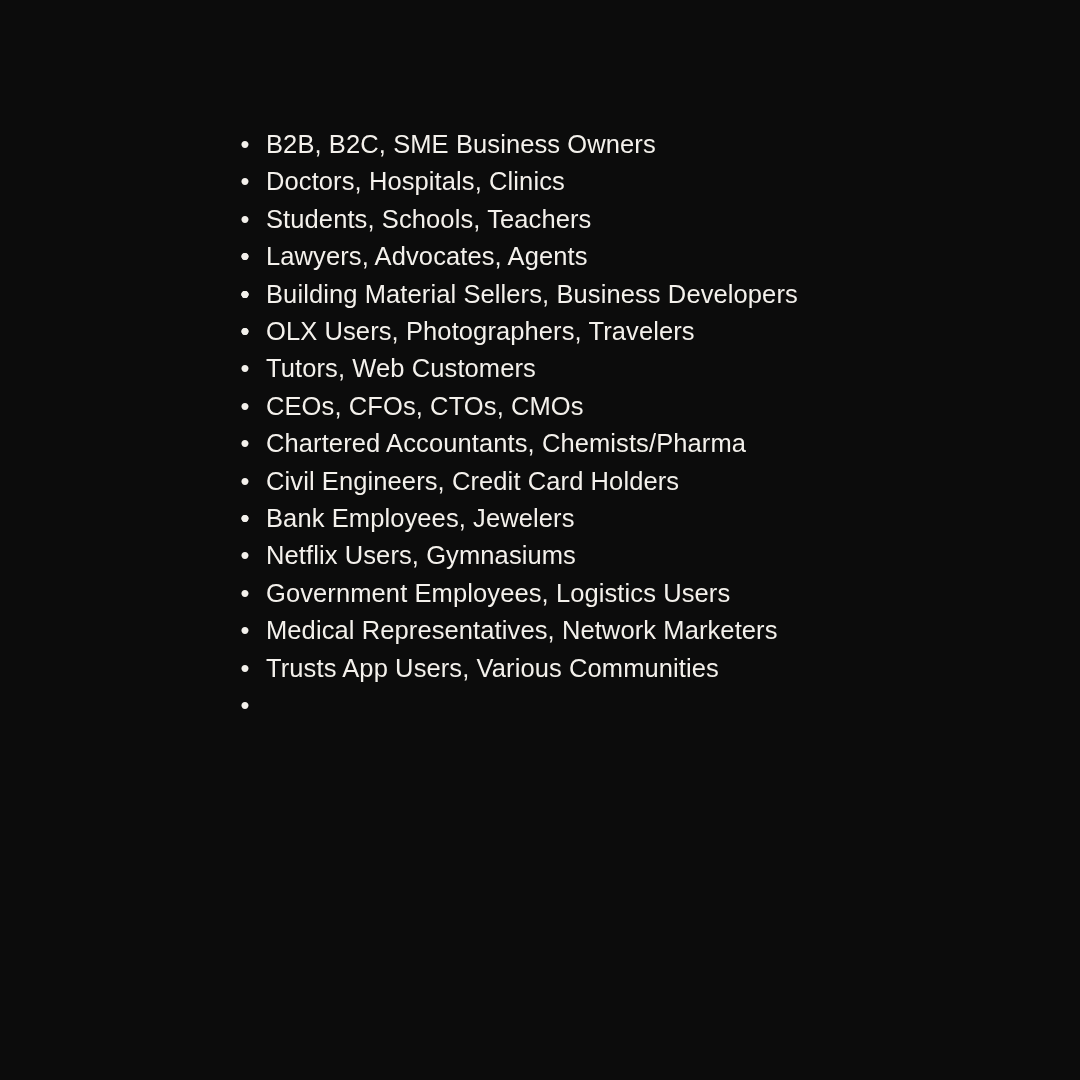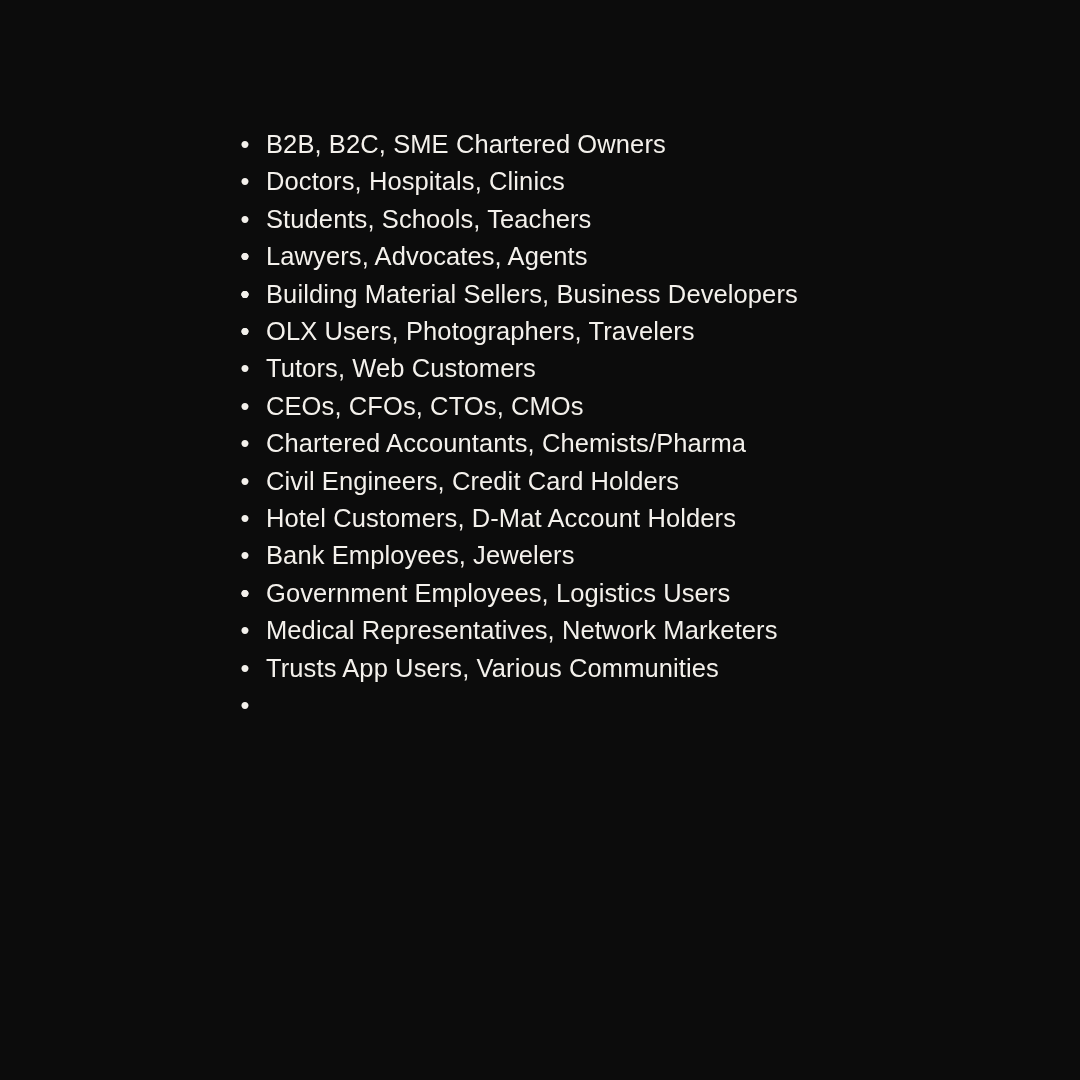--- a/index.html
+++ b/index.html
@@ -51,36 +51,36 @@
     font-size: 25.5px;
     line-height: 37.4px;
   }
 </style>
 </head>
 <body style="background: rgb(12, 12, 12);">
 
 <div class="slide">
   <div class="list-wrap">
     <ul class="audience-list">
-      <li><span class="bullet">•</span><span>B2B, B2C, SME Chartered Owners</span></li>
+      <li><span class="bullet">•</span><span>B2B, B2C, SME Business Owners</span></li>
       <li><span class="bullet">•</span><span>Doctors, Hospitals, Clinics</span></li>
       <li><span class="bullet">•</span><span>Students, Schools, Teachers</span></li>
       <li><span class="bullet">•</span></li>
       <li><span class="bullet">•</span><span>Lawyers, Advocates, Agents</span></li>
       <li><span class="bullet">•</span></li>
       <li><span class="bullet">•</span></li>
       <li><span class="bullet">•</span><span>Building Material Sellers, Business Developers</span></li>
       <li><span class="bullet">•</span></li>
       <li><span class="bullet">•</span><span>OLX Users, Photographers, Travelers</span></li>
       <li><span class="bullet">•</span><span>Tutors, Web Customers</span></li>
       <li><span class="bullet">•</span><span>CEOs, CFOs, CTOs, CMOs</span></li>
       <li><span class="bullet">•</span><span>Chartered Accountants, Chemists/Pharma</span></li>
       <li><span class="bullet">•</span><span>Civil Engineers, Credit Card Holders</span></li>
-      <li><span class="bullet">•</span><span>Hotel Customers, D-Mat Account Holders</span></li>
+      <li><span class="bullet">•</span></li>
       <li><span class="bullet">•</span><span>Bank Employees, Jewelers</span></li>
-      <li><span class="bullet">•</span></li>
+      <li><span class="bullet">•</span><span>Netflix Users, Gymnasiums</span></li>
       <li><span class="bullet">•</span><span>Government Employees, Logistics Users</span></li>
       <li><span class="bullet">•</span><span>Medical Representatives, Network Marketers</span></li>
       <li><span class="bullet">•</span><span>Trusts App Users, Various Communities</span></li>
       <li><span class="bullet">•</span></li>
     </ul>
   </div>
 </div>
 
 </body></html>

